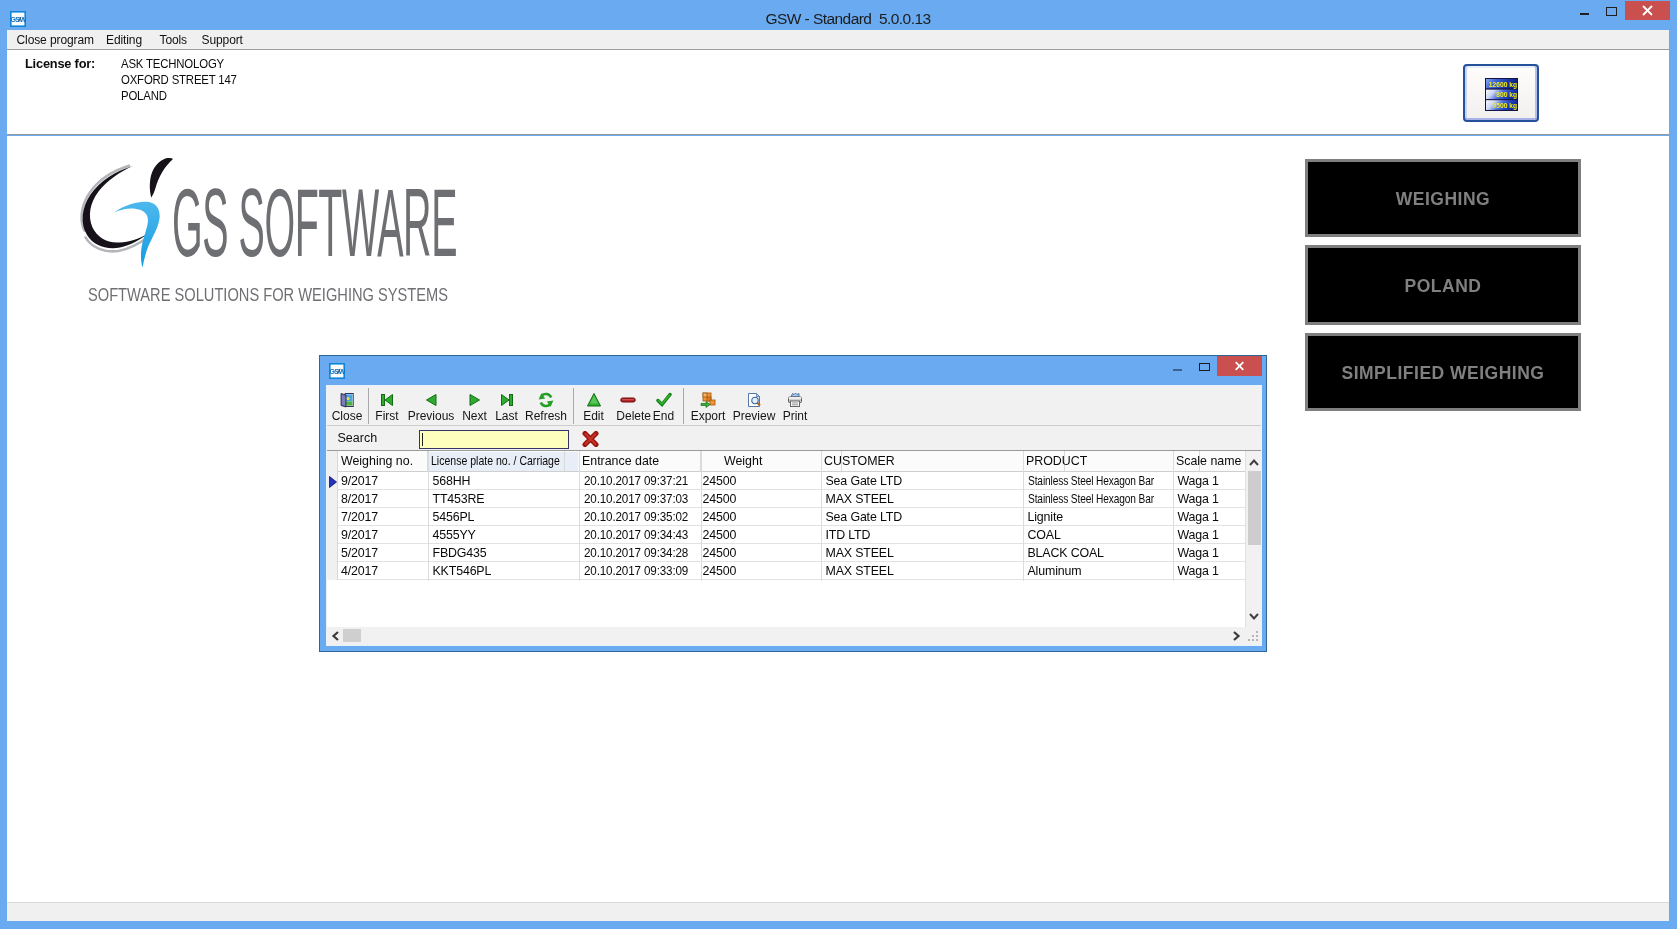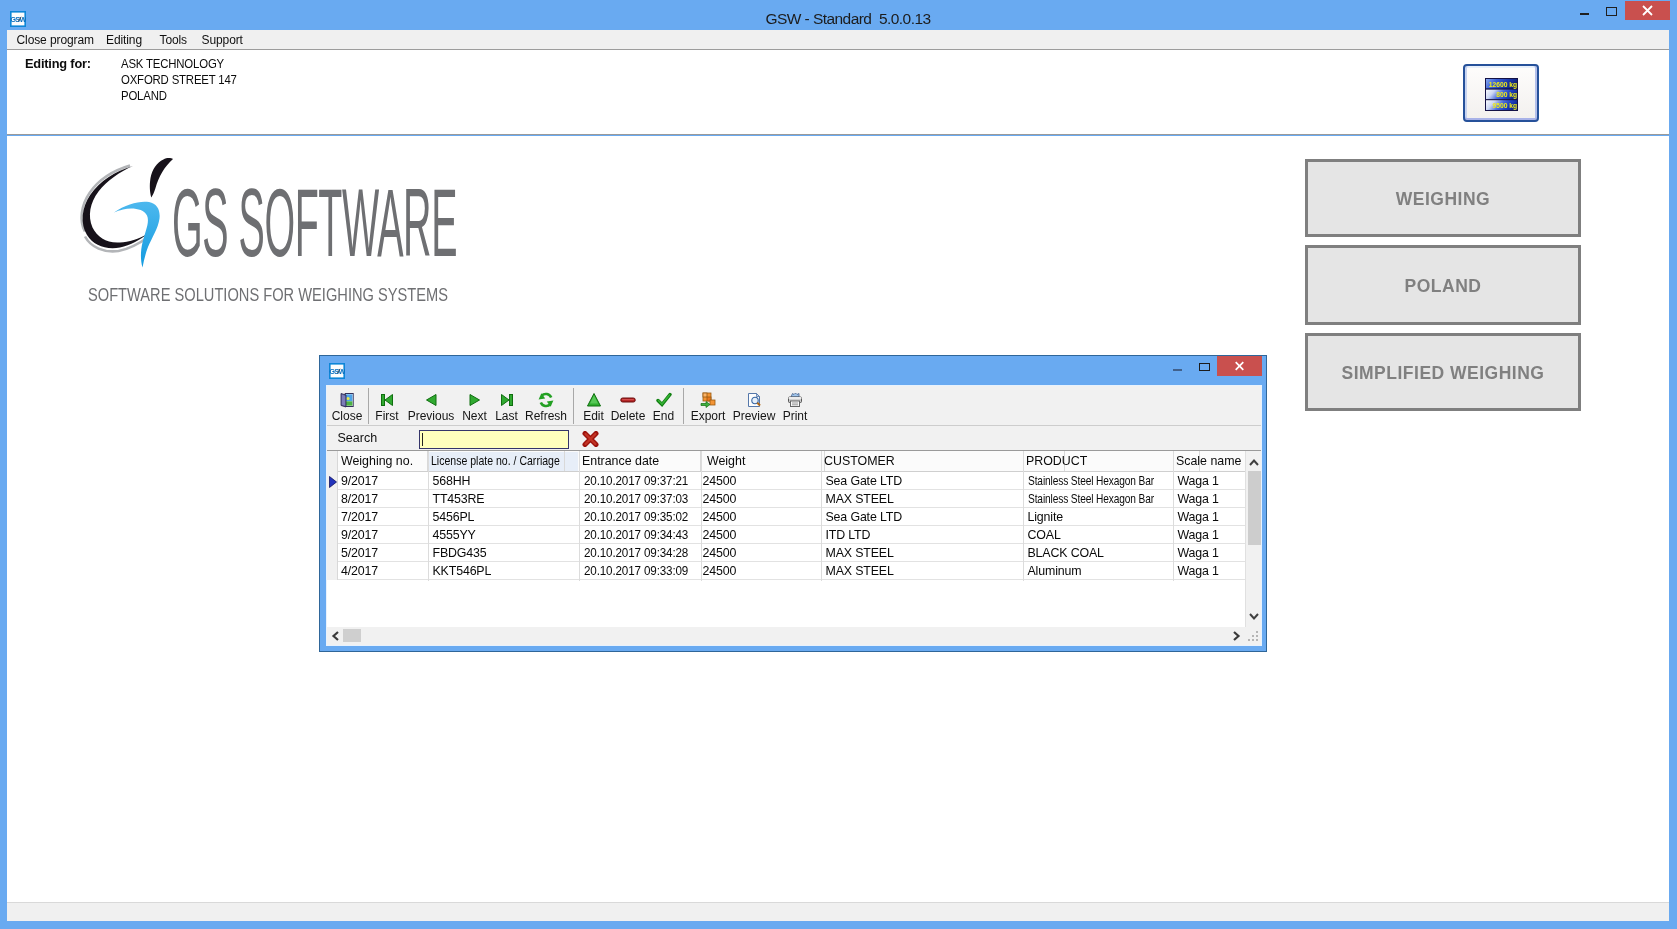--- a/index.html
+++ b/index.html
@@ -16,21 +16,21 @@
 #mainarea{position:absolute;left:7px;top:136px;width:1662px;height:766px;background:#fff;}
 #statusbar{position:absolute;left:7px;top:902px;width:1662px;height:19px;background:#f0f0f0;
  border-top:1px solid #d9d9d9;}
 .tsep{top:2px;width:1px;height:36px;background:#a8a8a8;}
 .tico{top:6px;}
 .tlab{font-size:12px;color:#151515;text-align:center;}
 .hrow{position:absolute;height:18.1px;border-bottom:1px solid #e2e2e2;width:907px;left:11px;}
 .cell{position:absolute;top:2px;white-space:nowrap;letter-spacing:-0.15px;}
 .gv{position:absolute;top:0;width:1px;height:130.5px;background:#dcdcdc;}
 .hc{position:absolute;top:0;height:20px;border-right:1px solid #d9d9d9;padding:3px 0 0 3px;white-space:nowrap;overflow:hidden;}
-.mbtn{position:absolute;width:276px;left:1305px;background:#e5e5e5;border:3px solid #7f7f7f;
+.mbtn{position:absolute;width:276px;left:1305px;background:#000000;border:3px solid #7f7f7f;
  color:#808080;font-weight:bold;font-size:17.5px;letter-spacing:0.5px;
  display:flex;align-items:center;justify-content:center;padding-top:3px;}
 </style>
 </head>
 <body>
 <div id="win"></div>
 <div id="title">
   <svg class="abs" style="left:10px;top:11px" width="16" height="16" viewBox="0 0 16 16">
    <rect x="0.8" y="0.8" width="14.4" height="14.4" fill="#fdfdfd" stroke="#0d86d8" stroke-width="1.6"></rect>
    <text x="8" y="11.2" font-size="7.4" font-weight="bold" fill="#0a6fc0" text-anchor="middle" letter-spacing="-0.7">GSW</text>
@@ -45,21 +45,21 @@
       </svg>
   </div>
 </div>
 <div id="menubar">
   <span class="abs" style="left:9.5px;top:3px">Close program</span>
   <span class="abs" style="left:99px;top:3px">Editing</span>
   <span class="abs" style="left:152.5px;top:3px">Tools</span>
   <span class="abs" style="left:194.5px;top:3px">Support</span>
 </div>
 <div id="license">
-  <b class="abs" style="left:18px;top:6px;letter-spacing:-0.2px">Editing for:</b>
+  <b class="abs" style="left:18px;top:6px;letter-spacing:-0.2px">License for:</b>
   <div class="abs" style="left:114px;top:6px;line-height:15.8px;letter-spacing:-0.2px;transform:scaleX(0.89);transform-origin:0 0">ASK TECHNOLOGY<br>OXFORD STREET 147<br>POLAND</div>
 </div>
 <div id="mainarea"></div>
 <div id="statusbar"></div>
 <svg class="abs" style="left:60px;top:140px" width="420" height="170" viewBox="0 0 420 170">
  <defs>
   <linearGradient id="bluesw" x1="0" y1="0" x2="0" y2="1">
    <stop offset="0" stop-color="#4db8ee"></stop>
         <stop offset="1" stop-color="#139be0"></stop>
   </linearGradient>
@@ -169,21 +169,21 @@
   <div class="abs tlab" style="left:191px;top:23px;width:56px;text-align:center;">Refresh</div>
   <svg class="abs tico" style="left:258.5px" width="16" height="16" viewBox="0 0 16 16">
    <polygon points="8,1.5 14.5,14 1.5,14" fill="#2fae2f" stroke="#0f6e0f"></polygon>
    <polygon points="8,3.5 12,11.5 4,11.5" fill="#57c857"></polygon>
   </svg>
   <div class="abs tlab" style="left:246.5px;top:23px;width:40px;">Edit</div>
   <svg class="abs tico" style="left:293px" width="16" height="16" viewBox="0 0 16 16">
    <rect x="0.8" y="6" width="14.4" height="4" rx="1.8" fill="#b02020" stroke="#6d0f0f"></rect>
    <rect x="2" y="6.9" width="12" height="1.3" rx="0.6" fill="#d24c4c"></rect>
   </svg>
-  <div class="abs tlab" style="left:278px;top:23px;width:46px;">Delete</div>
+  <div class="abs tlab" style="left:278px;top:23px;width:46px;text-align:right;">Delete</div>
   <svg class="abs tico" style="left:328.5px" width="16" height="16" viewBox="0 0 16 16">
    <path d="M2,8.5 L6,12.5 L14,2.5" fill="none" stroke="#0f7e0f" stroke-width="3.4" stroke-linecap="round"></path>
    <path d="M2.5,8.5 L6,12 L13.5,3" fill="none" stroke="#35b135" stroke-width="1.6" stroke-linecap="round"></path>
   </svg>
   <div class="abs tlab" style="left:316.5px;top:23px;width:40px;">End</div>
   <svg class="abs tico" style="left:373px" width="16" height="16" viewBox="0 0 16 16">
    <g stroke="#9a5a10" stroke-width="0.8">
     <rect x="3" y="1" width="8" height="8" fill="#f49434"></rect>
     <rect x="3" y="1" width="4" height="4" fill="#fbb46a"></rect>
     <rect x="7" y="5" width="4" height="4" fill="#e87820"></rect>
@@ -217,21 +217,21 @@
    <path d="M3.6 3 L13.4 13 M13.4 3 L3.6 13" stroke="#c23325" stroke-width="2.4" stroke-linecap="round"></path>
   </svg>
   <div class="abs" style="left:0;top:64px;width:934px;height:1px;background:#9a9a9a"></div>
   <div class="abs" id="grid" style="left:0;top:64.5px;width:934px;height:176.5px;background:#fff;font-size:12.4px;color:#0a0a0a;">
     <div class="abs" style="left:0;top:0;width:11px;height:129.6px;background:#f0f0f0;border-right:1px solid #d8d8d8"></div>
     <div class="abs" style="left:11px;top:0;width:907px;height:21px;background:#fbfbfb;border-bottom:1px solid #cfcfcf"></div>
     <div class="abs" style="left:101px;top:1px;width:150px;height:19px;background:#e7eef8"></div>
     <div class="hc" style="left:11px;width:90px;">Weighing no.</div>
     <div class="hc" style="left:101px;width:137px;"><span style="display:inline-block;transform:scaleX(0.85);transform-origin:0 0;white-space:nowrap">License plate no. / Carriage</span></div>
     <div class="hc" style="left:252px;width:121.5px;">Entrance date</div>
-    <div class="hc" style="left:377px;width:120.5px;">Weight</div>
+    <div class="hc" style="left:394px;width:120.5px;">Weight</div>
     <div class="hc" style="left:494px;width:244px;">CUSTOMER</div>
     <div class="hc" style="left:696px;width:177px;">PRODUCT</div>
     <div class="hc" style="left:846px;width:72px;border-right:none;">Scale name</div>
     <div class="hrow" style="top:21px">
       <span class="cell" style="left:3px">9/2017</span>
           <span class="cell" style="left:94.5px">568HH</span>
           <span class="cell" style="left:245.5px;transform:scaleX(0.94);transform-origin:0 0">20.10.2017 09:37:21</span>
           <span class="cell" style="left:364.5px">24500</span>
           <span class="cell" style="left:487.5px">Sea Gate LTD</span>
           <span class="cell" style="left:689.5px;transform:scaleX(0.82);transform-origin:0 0">Stainless Steel Hexagon Bar</span>

